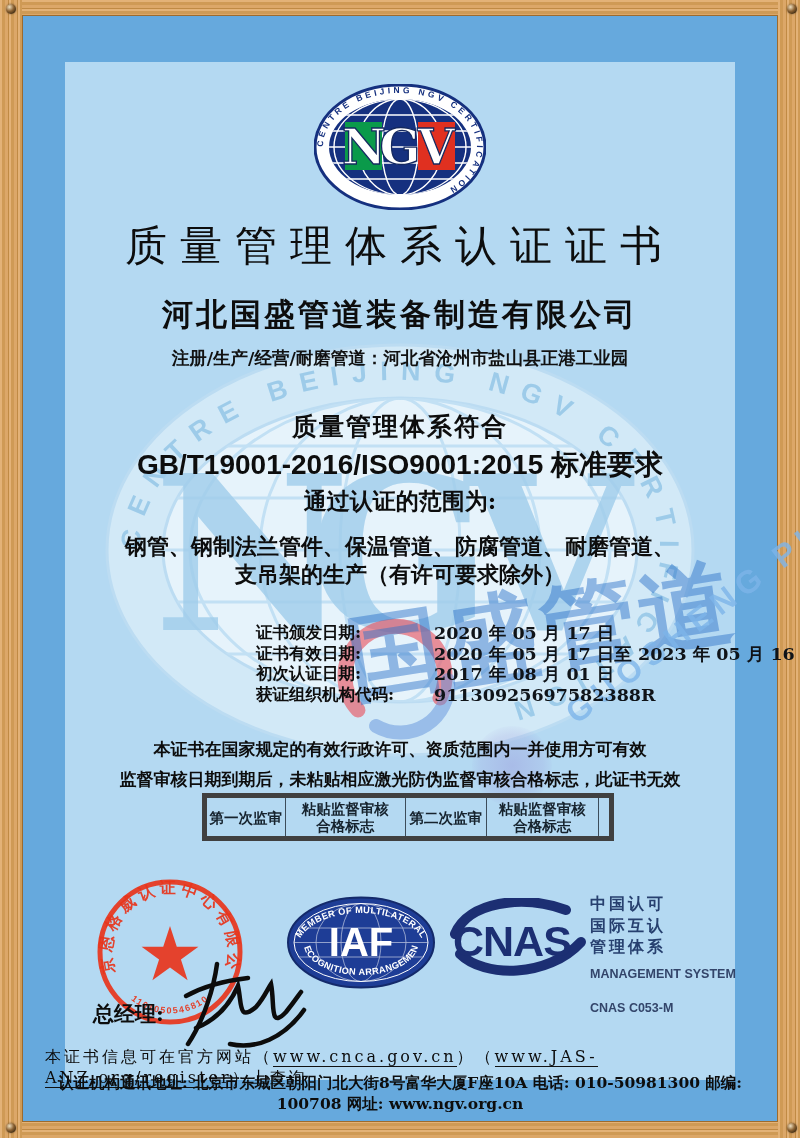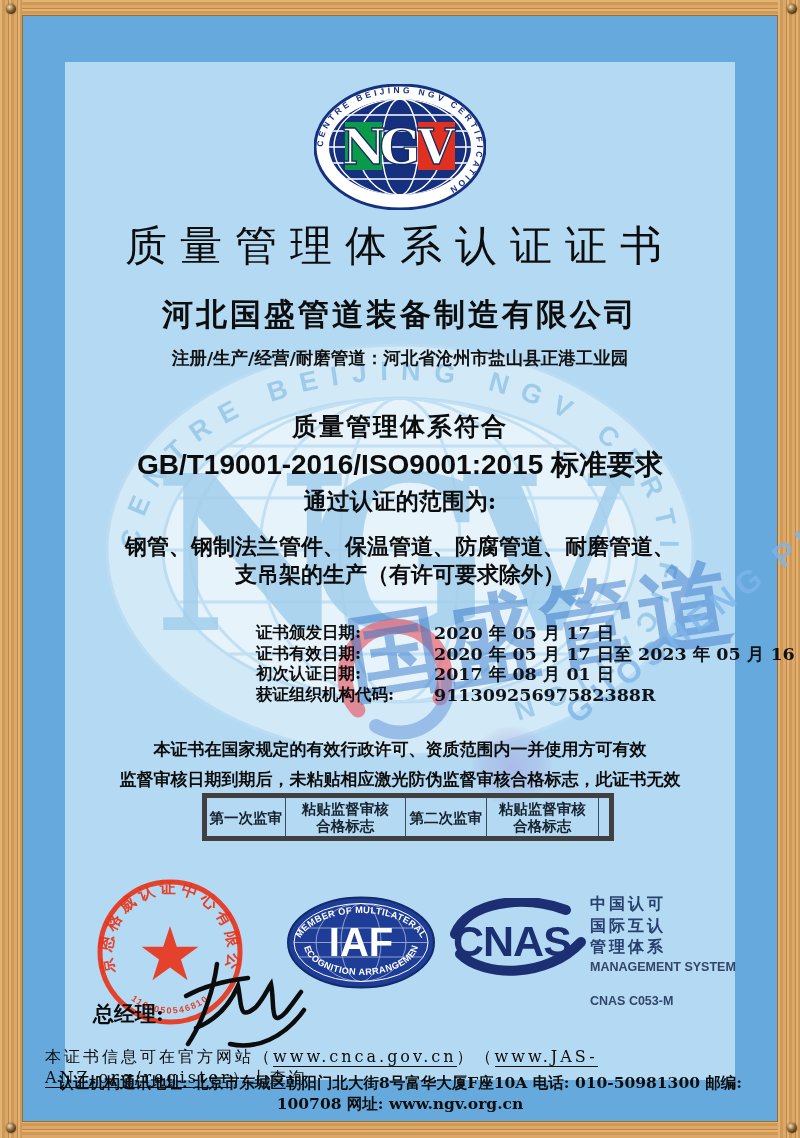--- a/index.html
+++ b/index.html
@@ -53,21 +53,21 @@
     border:5px solid #404040;}
   .acell{border-right:1px solid #3c4c5a;display:flex;align-items:center;justify-content:center;
     font-size:14.5px;font-weight:600;color:#16232e;text-align:center;white-space:pre-line;line-height:17px;}
   .acell:last-child{border-right:none;}
   .a1{width:19.5%;} .a2{width:30%;} .a3{width:20%;} .a4{width:28%;} .a5{width:2.5%;}
   .seal{left:86px;top:868px;width:168px;height:168px;}
   .iaf{left:286px;top:896px;width:150px;height:93px;}
   .cnas{left:450px;top:898px;width:136px;height:78px;}
   .cnas-text{left:590px;top:893px;width:160px;font-family:"Liberation Sans",sans-serif;}
   .cnas-cn{font-size:16px;font-weight:bold;letter-spacing:3px;color:#27406f;line-height:21.5px;}
-  .cnas-en{font-size:12.5px;font-weight:bold;color:#33456a;line-height:19px;margin-top:0;}
+  .cnas-en{font-size:12.5px;font-weight:bold;color:#33456a;line-height:19px;margin-top:7px;}
   .gm{left:93px;top:1000px;font-size:21px;font-weight:bold;color:#0d0d0d;}
   .sig{left:172px;top:952px;width:150px;height:100px;}
   .footer1{top:1047px;font-size:16px;font-weight:normal;letter-spacing:3px;color:#0d0d0d;left:45px;width:710px;text-align:left;}
   .footer2{top:1073px;font-size:15.5px;font-weight:bold;color:#0d0d0d;left:45px;width:710px;text-align:center;}
   .u{border-bottom:1.5px solid #111;padding-bottom:0px;}
 </style>
 </head>
 <body>
 
 <div class="page">

